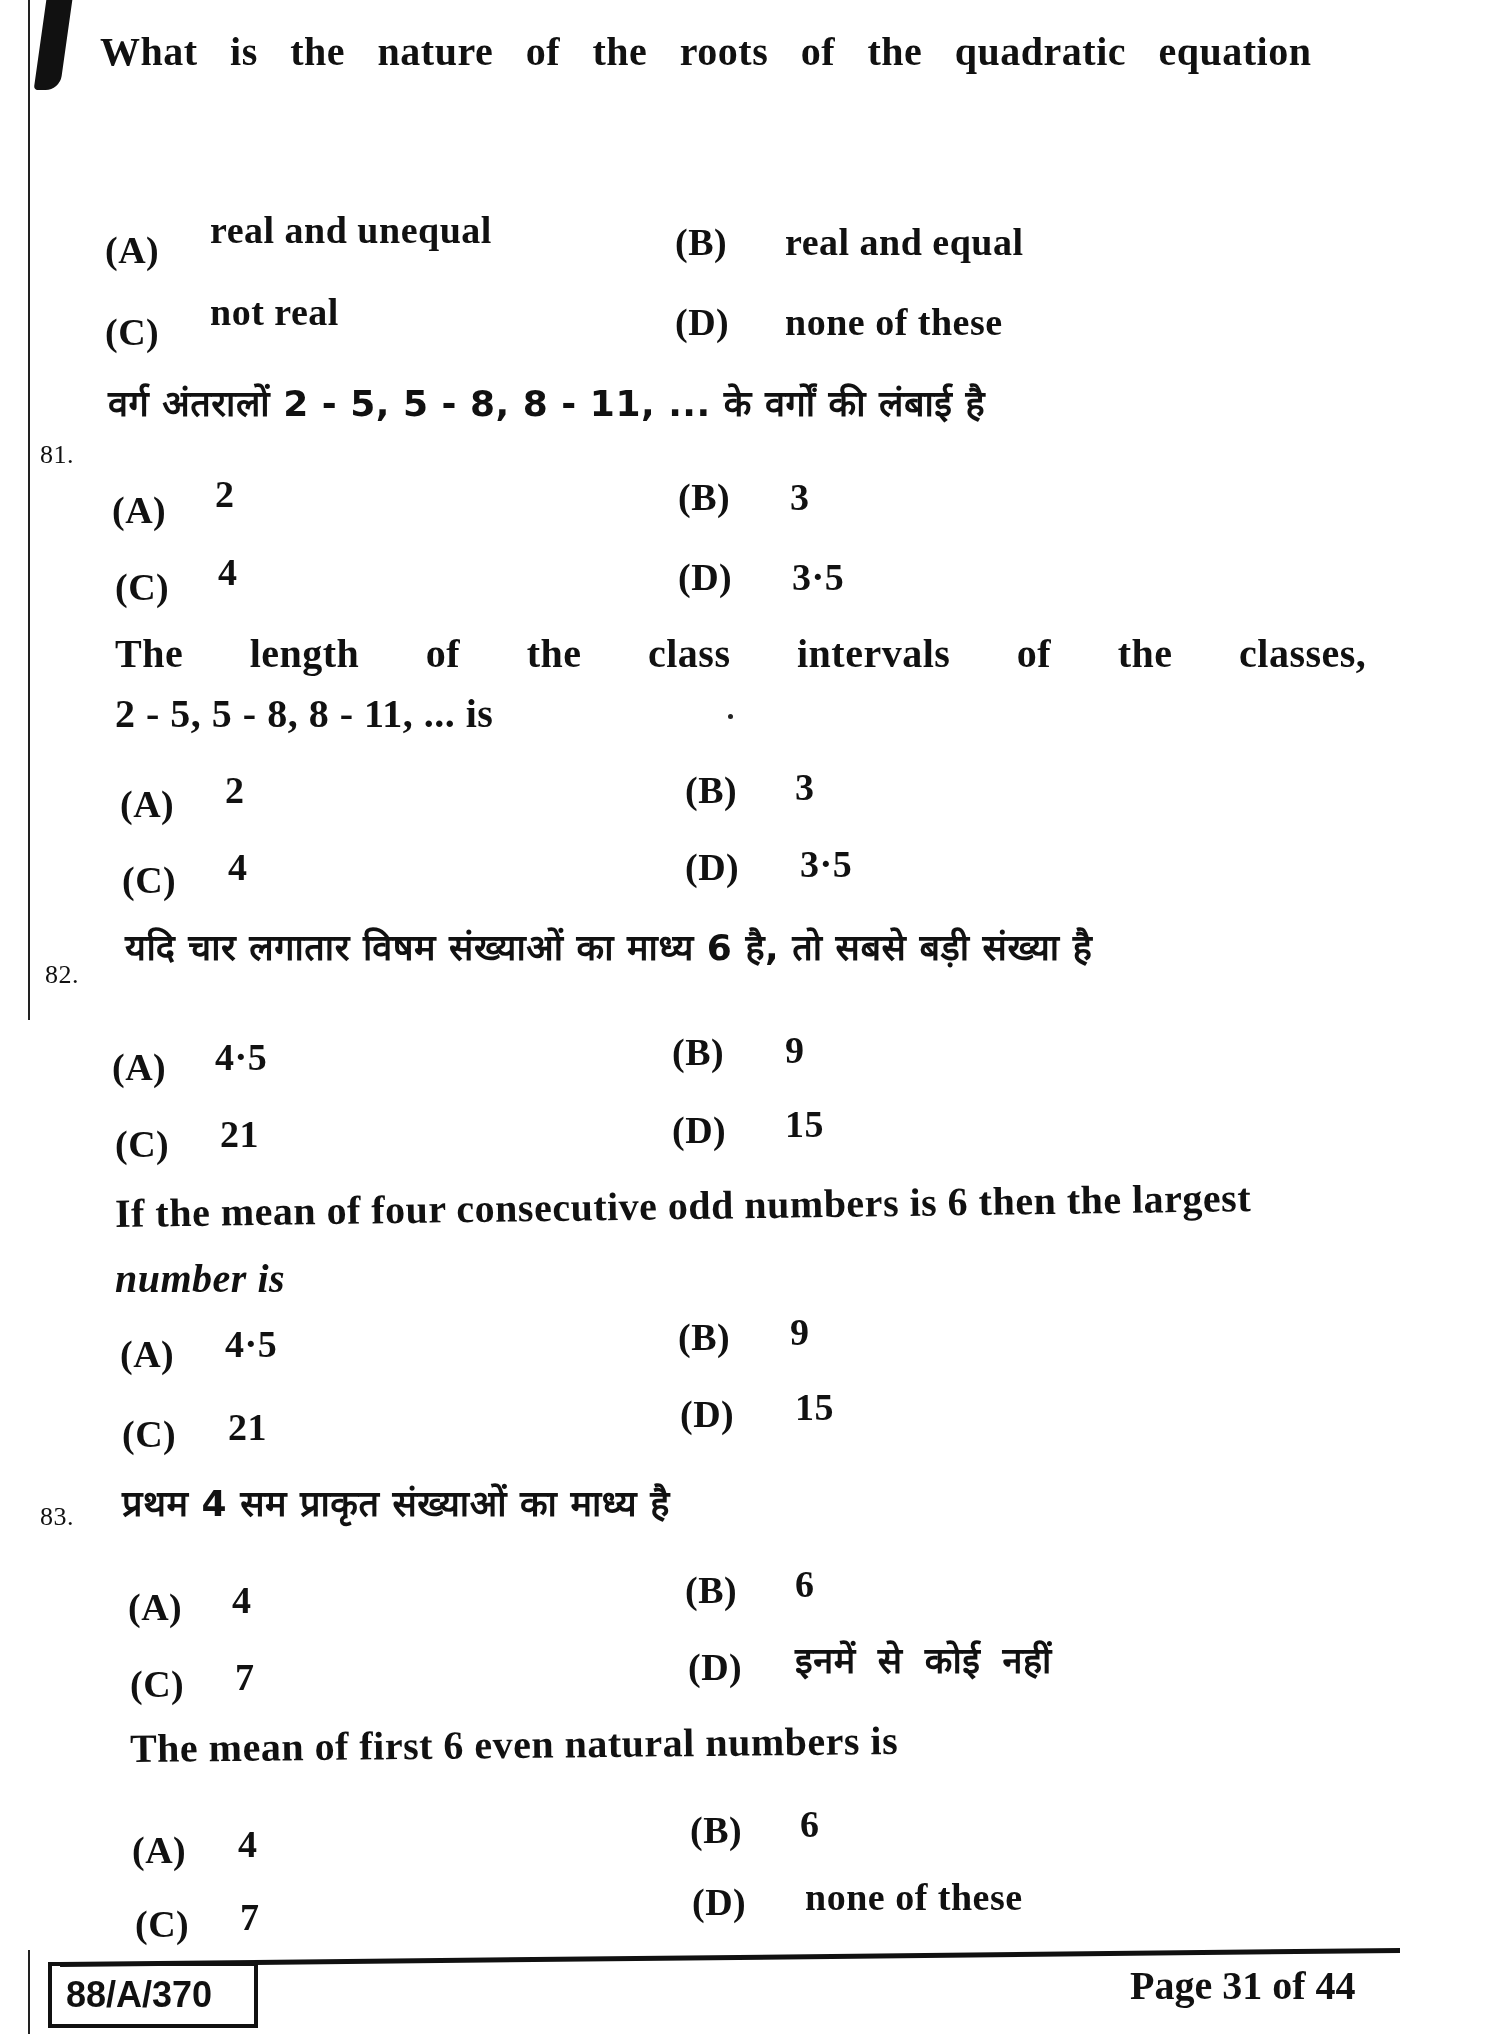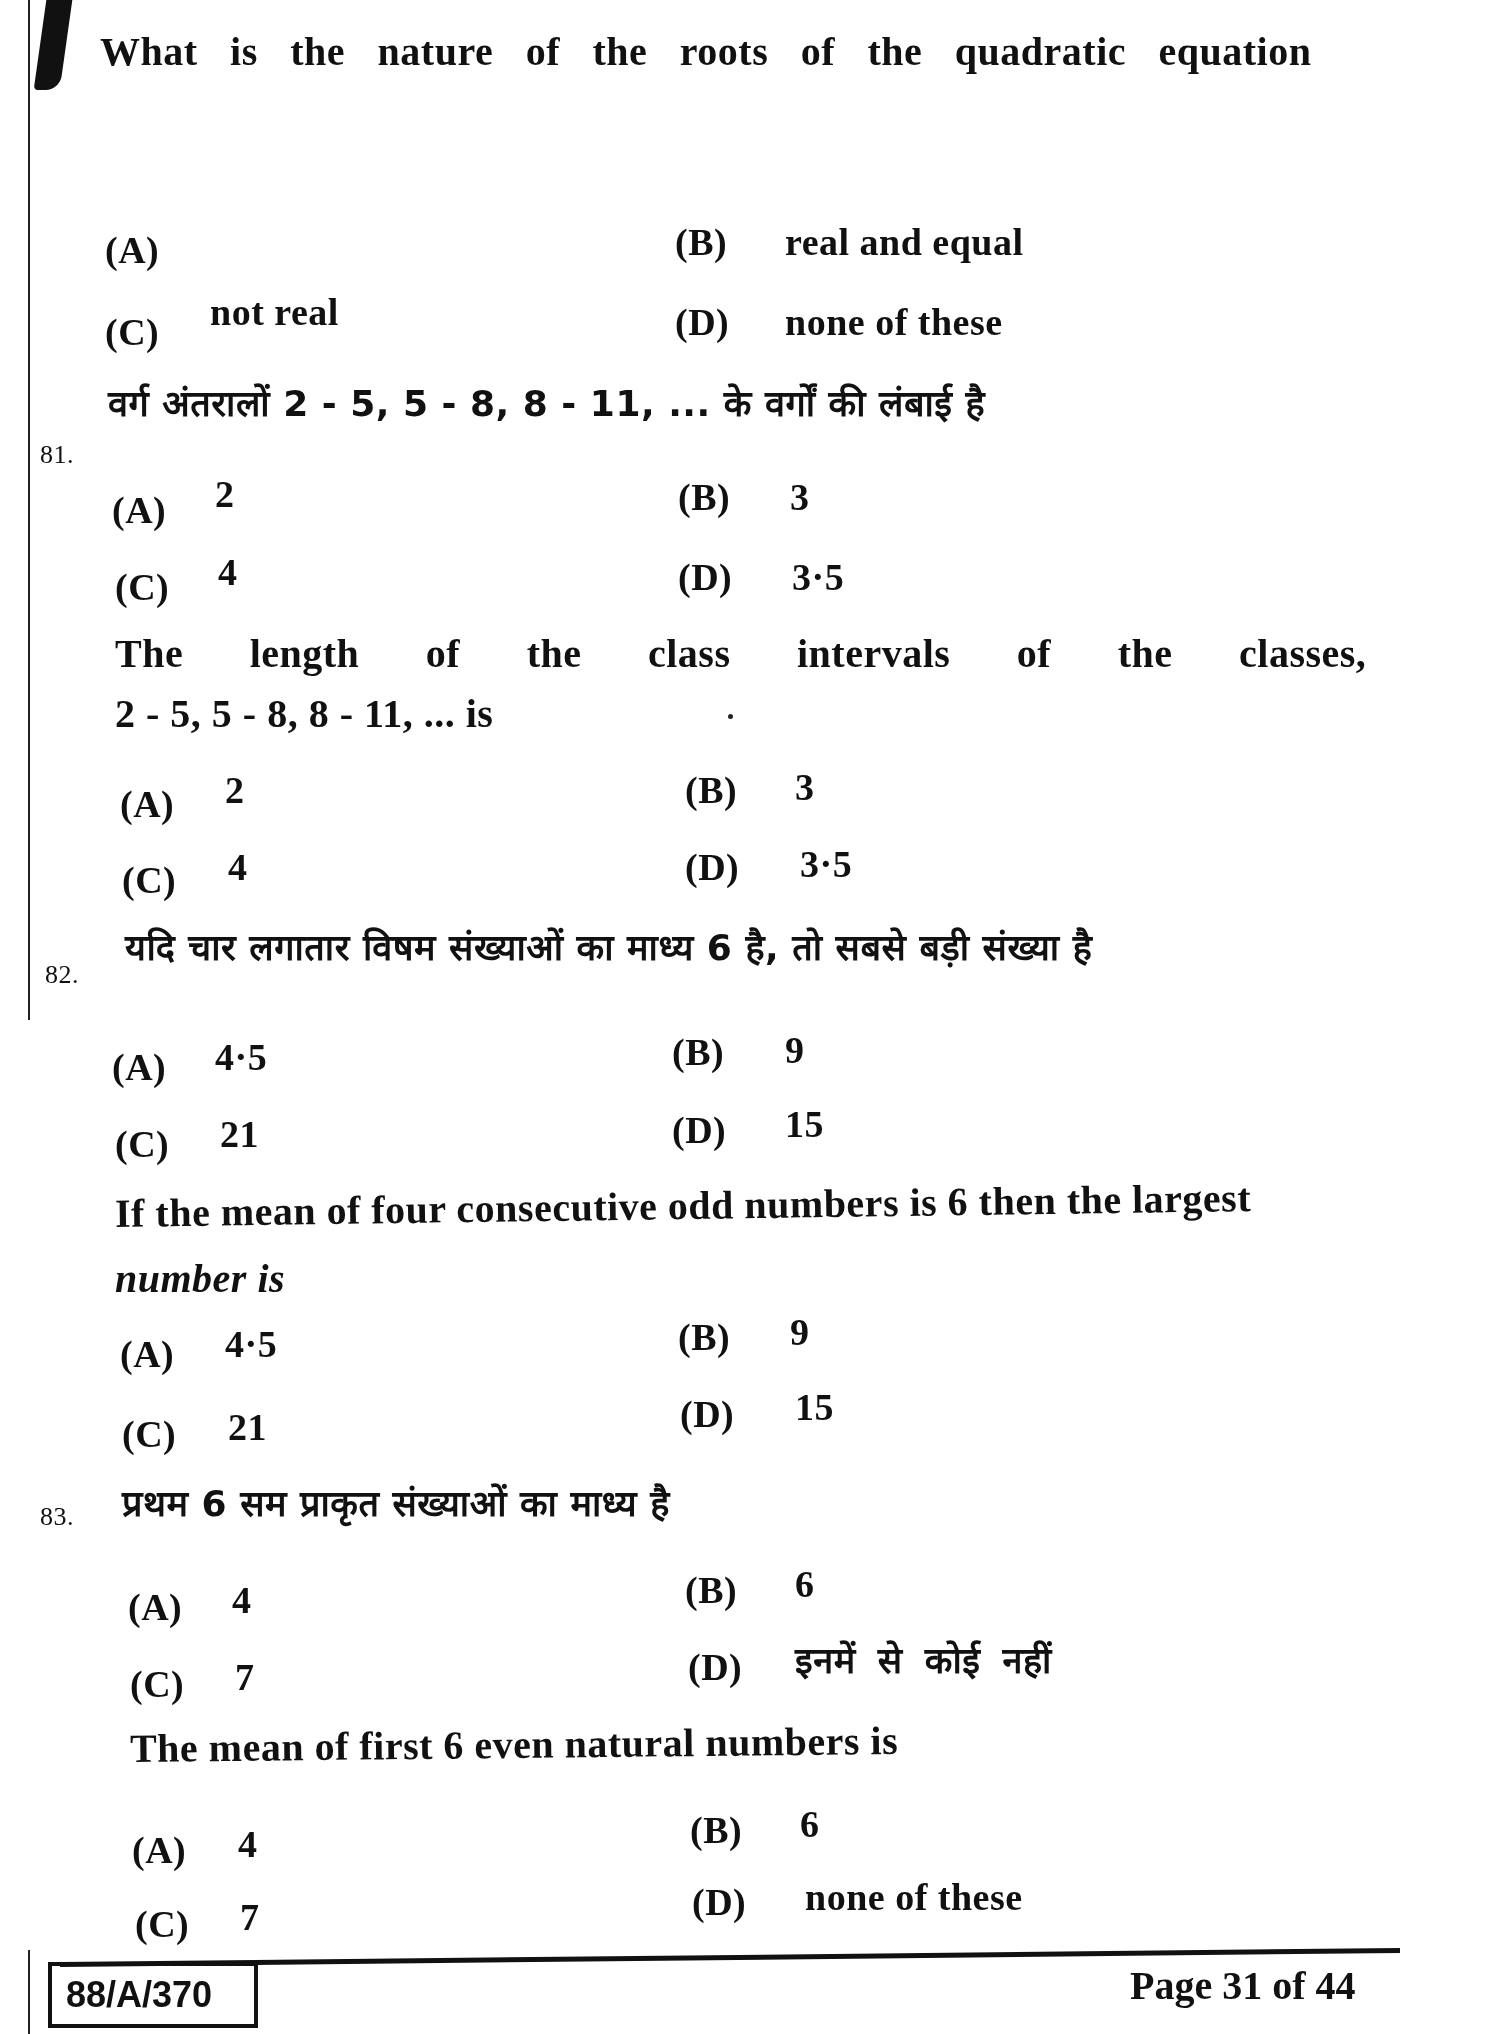--- a/index.html
+++ b/index.html
@@ -26,20 +26,21 @@
 <body>
 
 <div class="page">
   <div class="left-rule"></div>
   <div class="left-rule2"></div>
   <div class="corner-mark"></div>
 
   <div class="t q" style="left:100px; top:28px; word-spacing:22px;">What is the nature of the roots of the quadratic equation</div>
 
   <div class="t opt" style="left:105px; top:228px;">(A)</div>
+  <div class="t opt" style="left:210px; top:208px;">real and unequal</div>
   <div class="t opt" style="left:675px; top:220px;">(B)</div>
   <div class="t opt" style="left:785px; top:220px;">real and equal</div>
   <div class="t opt" style="left:105px; top:310px;">(C)</div>
   <div class="t opt" style="left:210px; top:290px;">not real</div>
   <div class="t opt" style="left:675px; top:300px;">(D)</div>
   <div class="t opt" style="left:785px; top:300px;">none of these</div>
 
   <div class="t qnum" style="left:40px; top:440px;">81.</div>
   <div class="t hi" style="left:108px; top:378px;">वर्ग अंतरालों 2 - 5, 5 - 8, 8 - 11, ... के वर्गों की लंबाई है</div>
   <div class="t opt" style="left:112px; top:488px;">(A)</div>
@@ -79,21 +80,21 @@
   <div class="t opt" style="left:120px; top:1332px;">(A)</div>
   <div class="t opt" style="left:225px; top:1322px;">4·5</div>
   <div class="t opt" style="left:678px; top:1315px;">(B)</div>
   <div class="t opt" style="left:790px; top:1310px;">9</div>
   <div class="t opt" style="left:122px; top:1412px;">(C)</div>
   <div class="t opt" style="left:228px; top:1405px;">21</div>
   <div class="t opt" style="left:680px; top:1392px;">(D)</div>
   <div class="t opt" style="left:795px; top:1385px;">15</div>
 
   <div class="t qnum" style="left:40px; top:1502px;">83.</div>
-  <div class="t hi" style="left:122px; top:1478px;">प्रथम 6 सम प्राकृत संख्याओं का माध्य है</div>
+  <div class="t hi" style="left:122px; top:1478px;">प्रथम 4 सम प्राकृत संख्याओं का माध्य है</div>
   <div class="t opt" style="left:128px; top:1585px;">(A)</div>
   <div class="t opt" style="left:232px; top:1578px;">4</div>
   <div class="t opt" style="left:685px; top:1568px;">(B)</div>
   <div class="t opt" style="left:795px; top:1562px;">6</div>
   <div class="t opt" style="left:130px; top:1662px;">(C)</div>
   <div class="t opt" style="left:235px; top:1655px;">7</div>
   <div class="t opt" style="left:688px; top:1645px;">(D)</div>
   <div class="t hi" style="left:795px; top:1635px;font-family:Liberation Mono, monospace;">इनमें से कोई नहीं</div>
 
   <div class="t q" style="left:130px; top:1725px; transform: rotate(-0.6deg); transform-origin:left center;">The mean of first 6 even natural numbers is</div>

